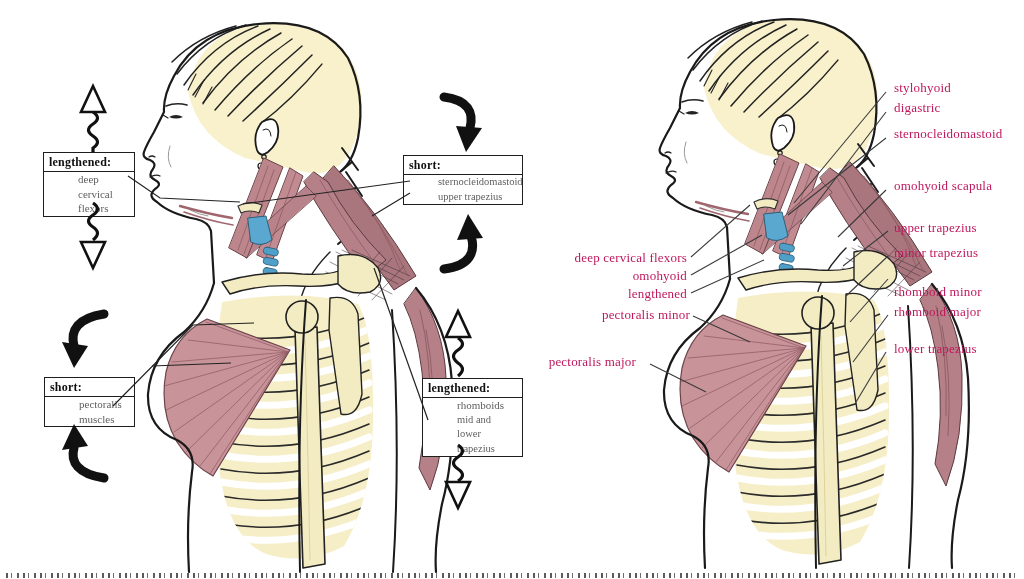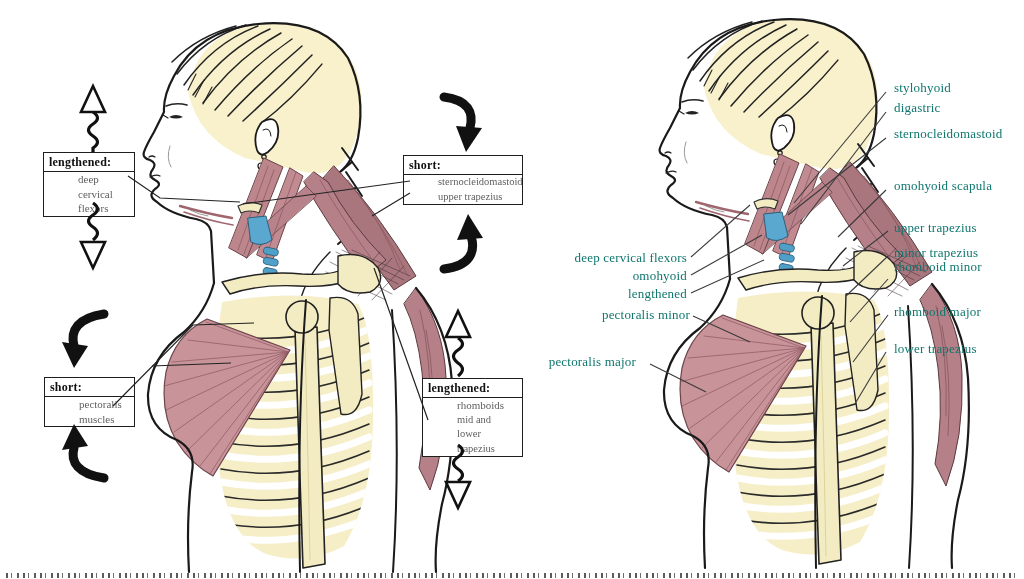--- a/index.html
+++ b/index.html
@@ -5,21 +5,21 @@
   html,body{margin:0;padding:0;background:#fff;}
   #canvas{position:relative;width:1024px;height:579px;background:#fff;overflow:hidden;
           font-family:"Liberation Serif","DejaVu Serif",serif;}
   #canvas svg{position:absolute;left:0;top:0;}
   #art-layer{z-index:1;}
   #line-layer{z-index:3;pointer-events:none;}
   .abox{position:absolute;z-index:2;background:#fff;border:1.6px solid #1e1e1e;box-sizing:border-box;}
   .abox .hd{font-weight:bold;font-size:12px;color:#101010;padding:2px 5px 1px;border-bottom:1.4px solid #1e1e1e;letter-spacing:.2px;}
   .abox .ln{font-size:11px;color:#5f5f5f;padding:0 5px;line-height:14.5px;margin-left:29px;}
   .abox .ln:first-of-type{padding-top:2px;}
-  .lbl{position:absolute;z-index:2;font-size:13px;color:#0f766e;white-space:nowrap;letter-spacing:.2px;}
+  .lbl{position:absolute;z-index:2;font-size:13px;color:#be185d;white-space:nowrap;letter-spacing:.2px;}
   .lbl.r{text-align:right;}
   #caption-strip{position:absolute;z-index:2;left:6px;right:8px;top:573px;height:5px;opacity:.85;
     background:
       repeating-linear-gradient(90deg,#3c3c3c 0 2px,transparent 2px 5px,#555 5px 6px,transparent 6px 11px,#404040 11px 13px,transparent 13px 17px);
   }
 </style>
 </head>
 <body>
 
 <div id="canvas">
@@ -201,21 +201,21 @@
     <div class="ln" style="font-size:10.5px">mid and</div>
     <div class="ln" style="font-size:10.5px">lower trapezius</div>
   </div>
 
   <span class="lbl" style="left:894px;top:80px">stylohyoid</span>
   <span class="lbl" style="left:894px;top:100px">digastric</span>
   <span class="lbl" style="left:894px;top:126px">sternocleidomastoid</span>
   <span class="lbl" style="left:894px;top:178px">omohyoid scapula</span>
   <span class="lbl" style="left:894px;top:220px">upper trapezius</span>
   <span class="lbl" style="left:894px;top:245px">minor trapezius</span>
-  <span class="lbl" style="left:894px;top:259px">rhomboid minor</span>
+  <span class="lbl" style="left:894px;top:284px">rhomboid minor</span>
   <span class="lbl" style="left:894px;top:304px">rhomboid major</span>
   <span class="lbl" style="left:894px;top:341px">lower trapezius</span>
 
   <span class="lbl r" style="right:337px;top:250px">deep cervical flexors</span>
   <span class="lbl r" style="right:337px;top:268px">omohyoid</span>
   <span class="lbl r" style="right:337px;top:286px">lengthened</span>
   <span class="lbl r" style="right:334px;top:307px">pectoralis minor</span>
   <span class="lbl r" style="right:388px;top:354px">pectoralis major</span>
 
   <div id="caption-strip"></div>

